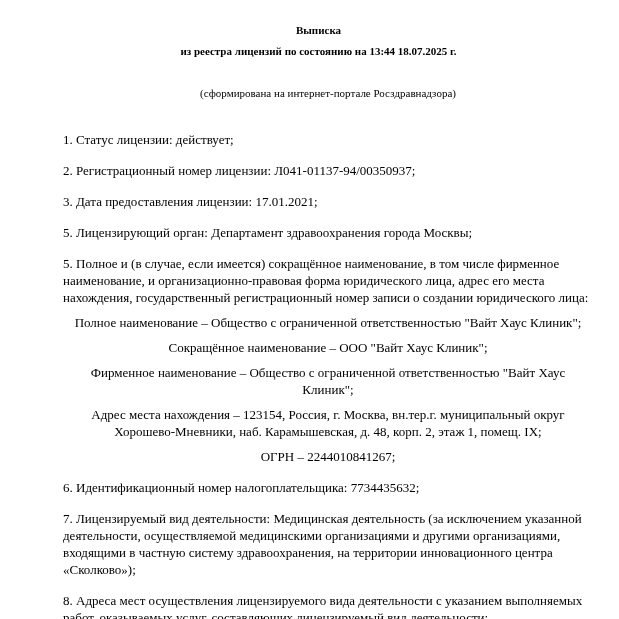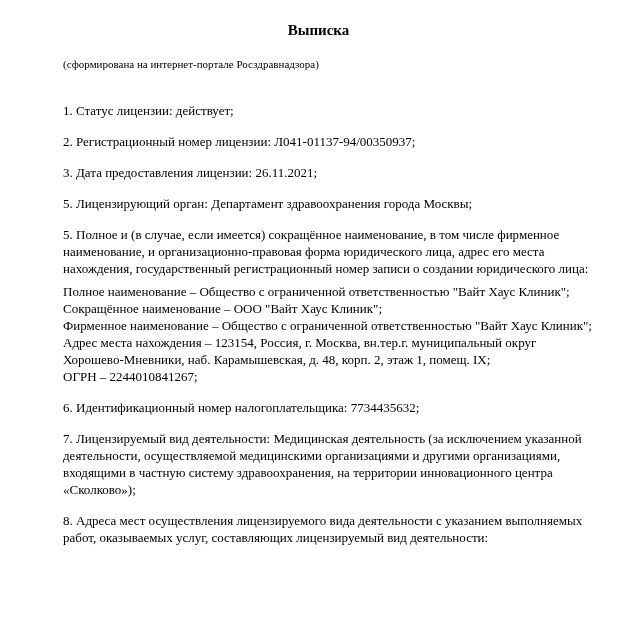--- a/index.html
+++ b/index.html
@@ -16,60 +16,62 @@
     color: #000000;
     font-family: "Liberation Serif", "DejaVu Serif", serif;
     font-size: 13px;
     line-height: 17px;
     padding: 20px 26px 20px 63px;
     overflow: hidden;
   }
   .doc-header {
     text-align: center;
     font-weight: bold;
-    font-size: 15px;
+    font-size: 11px;
     line-height: 21px;
     margin-left: -19px; 
   }
   .doc-note {
-    text-align: left;
+    text-align: center;
     font-size: 11px;
     line-height: 14px;
-    margin-top: 16px;
+    margin-top: 24px;
   }
   .para {
     margin: 14px 0 0 0;
     font-family: Liberation Serif, serif;
   }
   .para.first {
     margin-top: 31px;
   }
   .details {
     margin-top: 6px;
   }
   .details .detail-line {
-    margin: 0;
+    margin: 8px;
+    text-align: center;
   }
 </style>
 </head>
 <body>
 
 <div class="page">
 
   <div class="doc-header">
     <div>Выписка</div>
+    <div>из реестра лицензий по состоянию на 13:44 18.07.2025 г.</div>
   </div>
 
   <div class="doc-note">(сформирована на интернет-портале Росздравнадзора)</div>
 
   <p class="para first">1. Статус лицензии: действует;</p>
 
   <p class="para">2. Регистрационный номер лицензии: Л041-01137-94/00350937;</p>
 
-  <p class="para">3. Дата предоставления лицензии: 26.11.2021;</p>
+  <p class="para">3. Дата предоставления лицензии: 17.01.2021;</p>
 
   <p class="para">5. Лицензирующий орган: Департамент здравоохранения города Москвы;</p>
 
   <p class="para">5. Полное и (в случае, если имеется) сокращённое наименование, в том числе фирменное наименование, и организационно-правовая форма юридического лица, адрес его места нахождения, государственный регистрационный номер записи о создании юридического лица:</p>
 
   <div class="details">
     <div class="detail-line">Полное наименование – Общество с ограниченной ответственностью "Вайт Хаус Клиник";</div>
     <div class="detail-line">Сокращённое наименование – ООО "Вайт Хаус Клиник";</div>
     <div class="detail-line">Фирменное наименование – Общество с ограниченной ответственностью "Вайт Хаус Клиник";</div>
     <div class="detail-line">Адрес места нахождения – 123154, Россия, г. Москва, вн.тер.г. муниципальный округ Хорошево-Мневники, наб. Карамышевская, д. 48, корп. 2, этаж 1, помещ. IX;</div>

